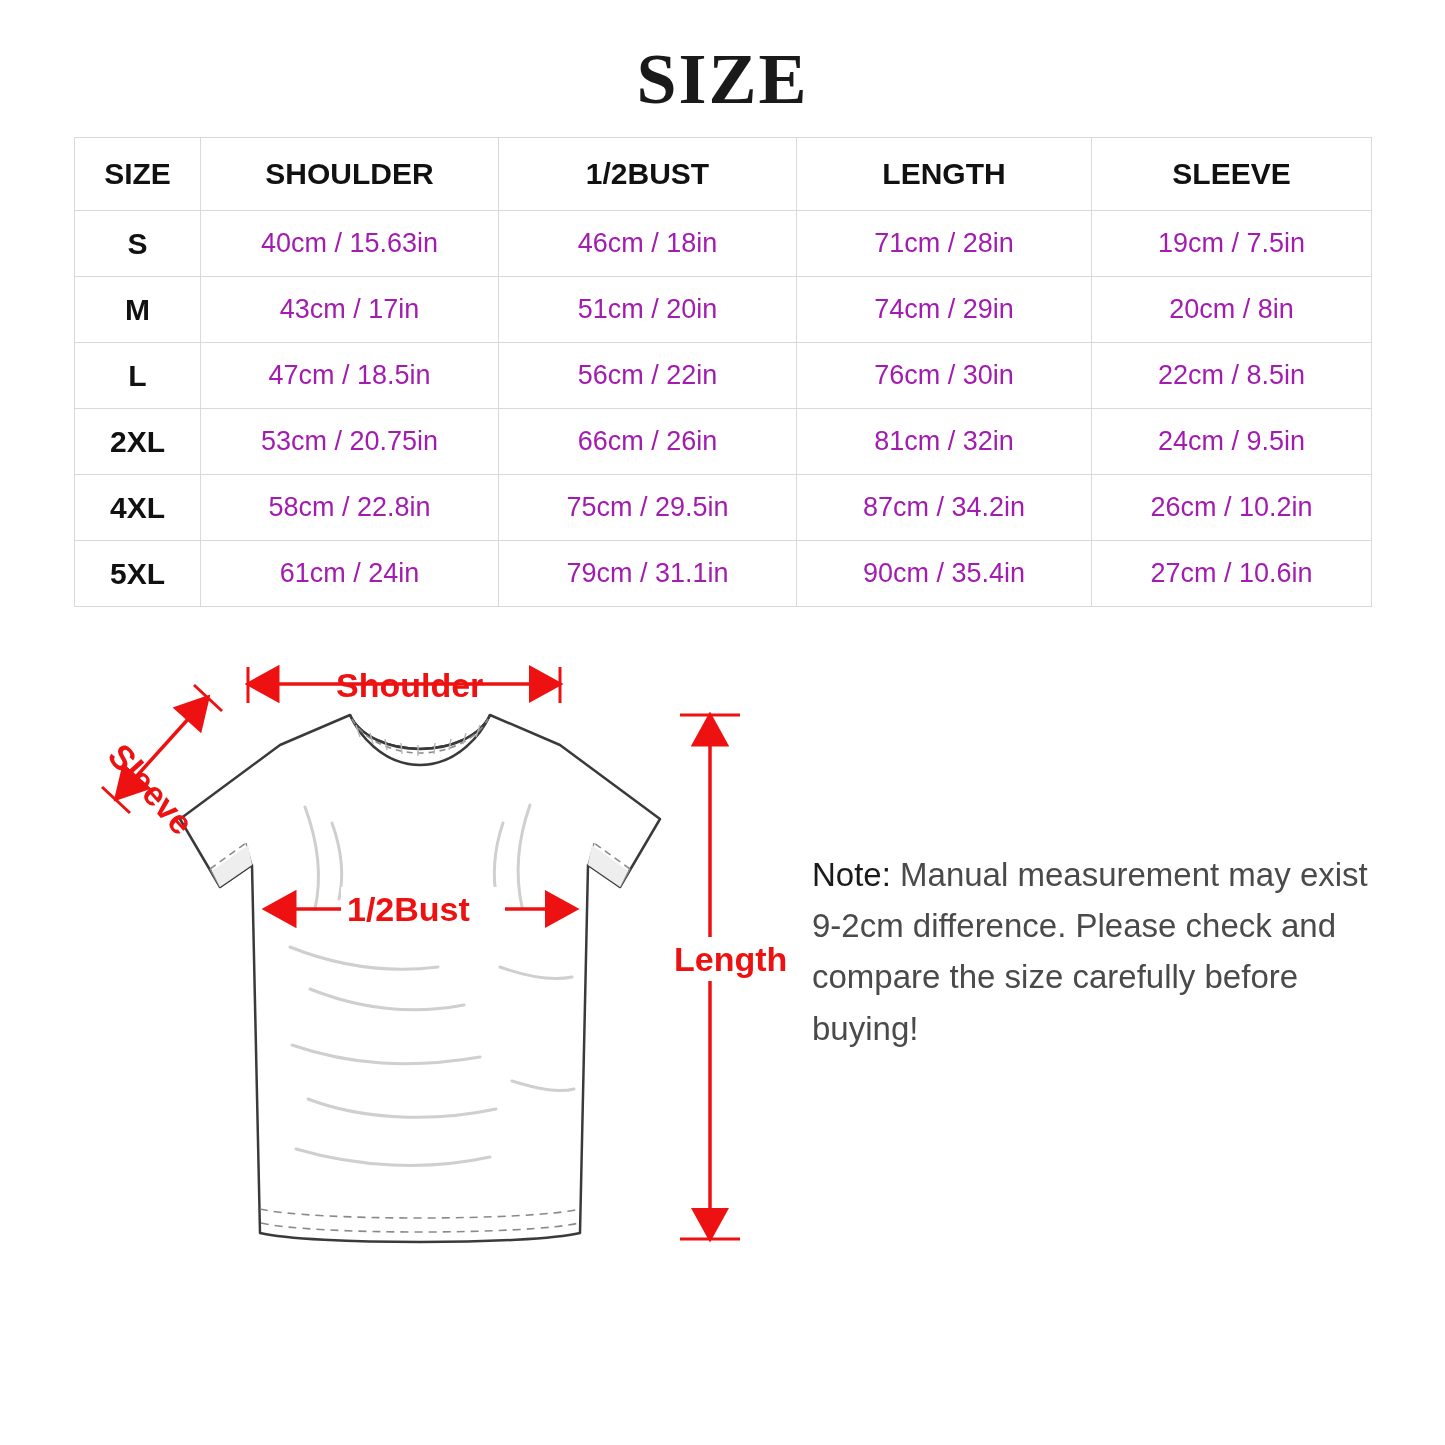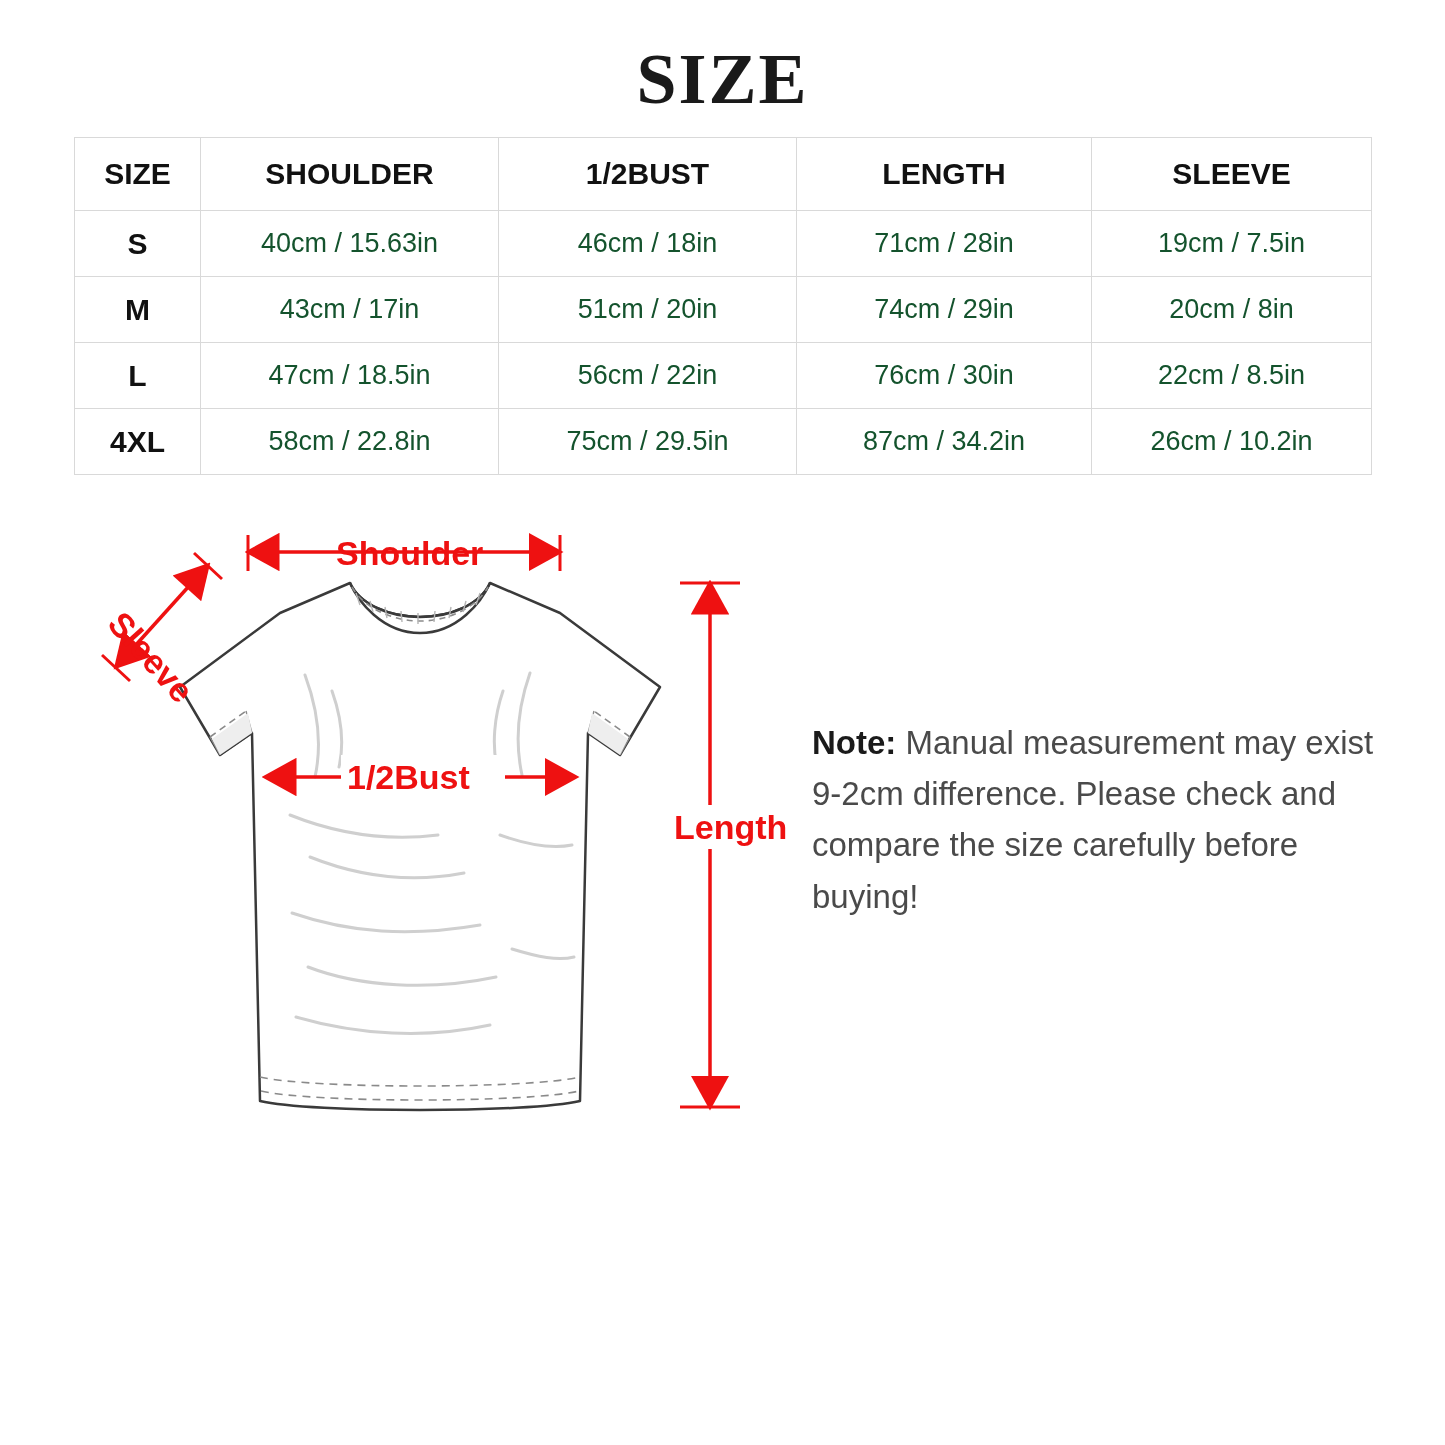--- a/index.html
+++ b/index.html
@@ -52,21 +52,21 @@
     height: 72px;
   }
   table.size-table tbody td.size-cell {
     font-size: 30px;
     font-weight: 700;
     color: #111111;
   }
   table.size-table tbody td.val-cell {
     font-size: 27px;
     font-weight: 400;
-    color: #14532d;
+    color: #a21caf;
   }
   col.c0 { width: 126px; }
   col.c1 { width: 298px; }
   col.c2 { width: 298px; }
   col.c3 { width: 295px; }
   col.c4 { width: 280px; }
 
   
   .lower {
     position: relative;
@@ -85,21 +85,21 @@
     position: absolute;
     left: 812px;
     top: 212px;
     width: 575px;
     font-size: 33px;
     line-height: 1.55;
     color: #4a4a4a;
   }
   .note b {
     color: #1a1a1a;
-    font-weight: 700;
+    font-weight: 400;
   }
 </style>
 </head>
 <body>
 
 <div class="title">SIZE</div>
 
 <div class="table-wrap">
   <table class="size-table">
     <colgroup>
@@ -134,25 +134,39 @@
         <td class="val-cell">20cm / 8in</td>
       </tr>
       <tr>
         <td class="size-cell">L</td>
         <td class="val-cell">47cm / 18.5in</td>
         <td class="val-cell">56cm / 22in</td>
         <td class="val-cell">76cm / 30in</td>
         <td class="val-cell">22cm / 8.5in</td>
       </tr>
       <tr>
+        <td class="size-cell">2XL</td>
+        <td class="val-cell">53cm / 20.75in</td>
+        <td class="val-cell">66cm / 26in</td>
+        <td class="val-cell">81cm / 32in</td>
+        <td class="val-cell">24cm / 9.5in</td>
+      </tr>
+      <tr>
         <td class="size-cell">4XL</td>
         <td class="val-cell">58cm / 22.8in</td>
         <td class="val-cell">75cm / 29.5in</td>
         <td class="val-cell">87cm / 34.2in</td>
         <td class="val-cell">26cm / 10.2in</td>
+      </tr>
+      <tr>
+        <td class="size-cell">5XL</td>
+        <td class="val-cell">61cm / 24in</td>
+        <td class="val-cell">79cm / 31.1in</td>
+        <td class="val-cell">90cm / 35.4in</td>
+        <td class="val-cell">27cm / 10.6in</td>
       </tr>
     </tbody>
   </table>
 </div>
 
 <div class="lower">
 
   <div class="shirt-area">
     <svg width="740" height="660" viewBox="0 0 740 660" xmlns="http://www.w3.org/2000/svg">
       <defs>

